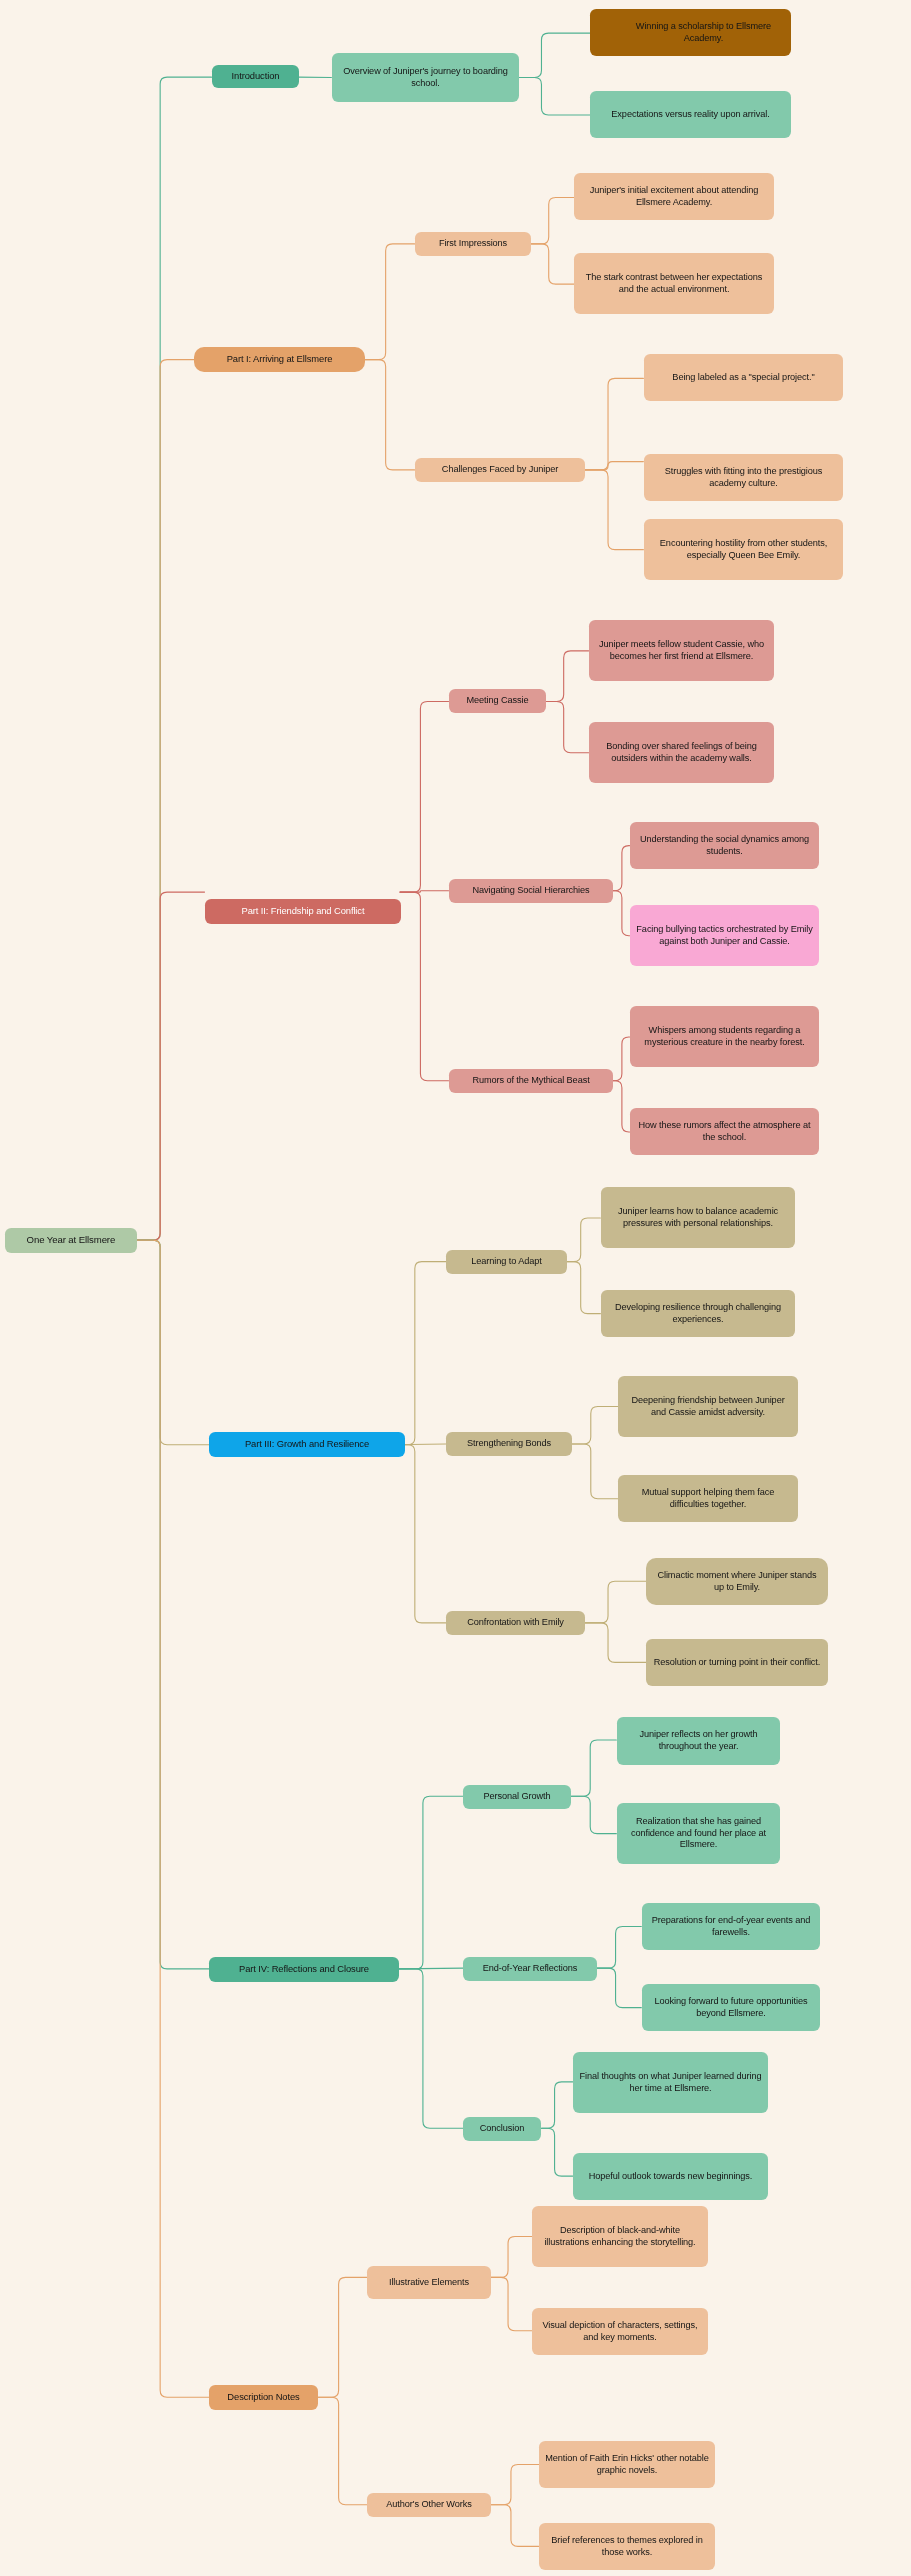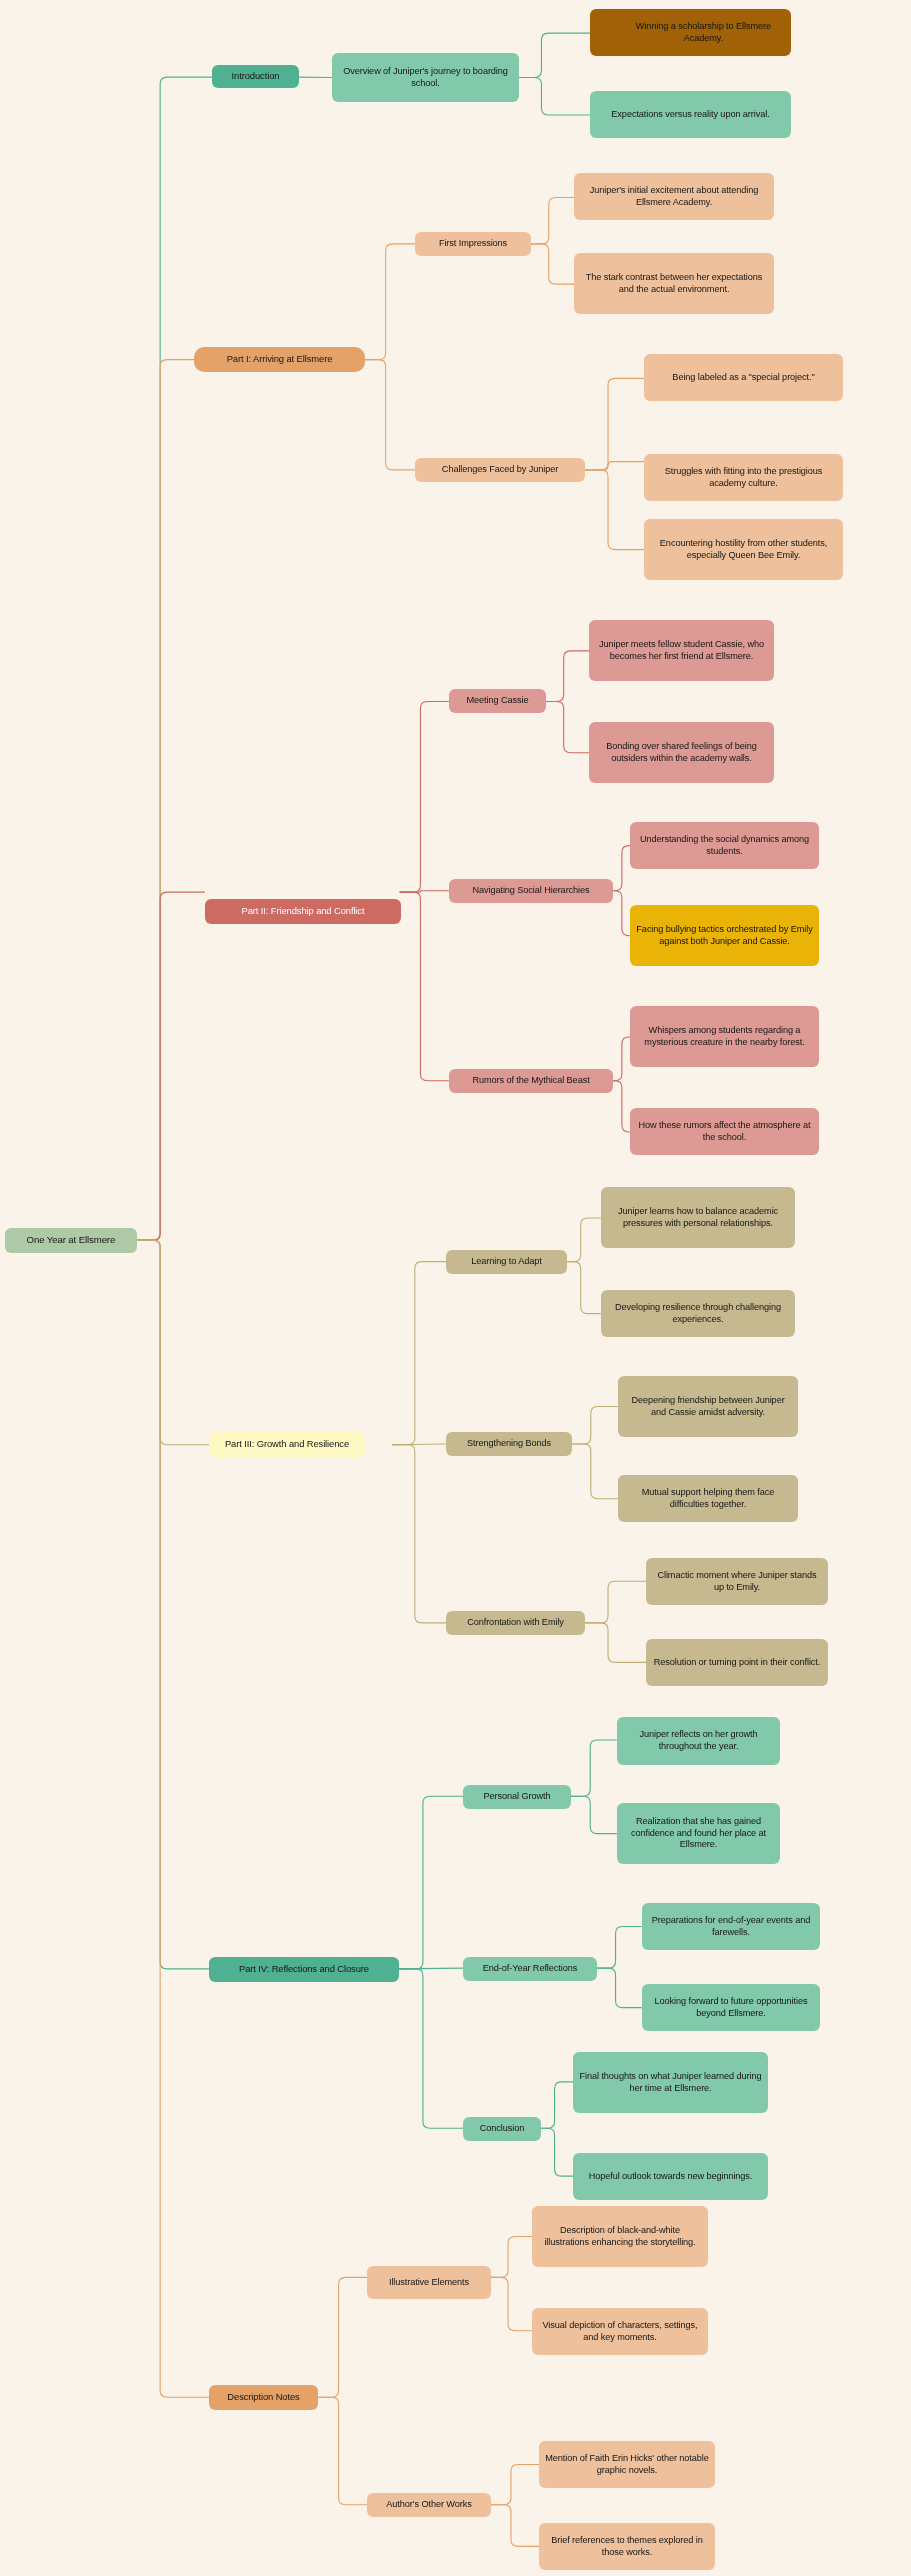--- a/index.html
+++ b/index.html
@@ -150,33 +150,33 @@
     </div>
     <div class="node lvl3" style="left: 589px; top: 722px; width: 185px; height: 61px; background: rgb(221, 154, 148); color: rgb(21, 21, 21);">
       <span>Bonding over shared feelings of being outsiders within the academy walls.</span>
     </div>
     <div class="node lvl2" style="left: 449px; top: 879px; width: 164px; height: 23.6px; background: rgb(221, 154, 148); color: rgb(21, 21, 21);">
       <span>Navigating Social Hierarchies</span>
     </div>
     <div class="node lvl3" style="left: 630px; top: 822px; width: 189px; height: 47px; background: rgb(221, 154, 148); color: rgb(21, 21, 21);">
       <span>Understanding the social dynamics among students.</span>
     </div>
-    <div class="node lvl3" style="left: 630px; top: 905px; width: 189px; height: 61px; background: #eab308; color: rgb(21, 21, 21); text-align: center;">
+    <div class="node lvl3" style="left: 630px; top: 905px; width: 189px; height: 61px; background: #f9a8d4; color: rgb(21, 21, 21); text-align: center;">
       <span>Facing bullying tactics orchestrated by Emily against both Juniper and Cassie.</span>
     </div>
     <div class="node lvl2" style="left: 449px; top: 1069px; width: 164px; height: 23.6px; background: rgb(221, 154, 148); color: rgb(21, 21, 21);">
       <span>Rumors of the Mythical Beast</span>
     </div>
     <div class="node lvl3" style="left: 630px; top: 1006px; width: 189px; height: 61px; background: rgb(221, 154, 148); color: rgb(21, 21, 21);">
       <span>Whispers among students regarding a mysterious creature in the nearby forest.</span>
     </div>
     <div class="node lvl3" style="left: 630px; top: 1108px; width: 189px; height: 47px; background: rgb(221, 154, 148); color: rgb(21, 21, 21);">
       <span>How these rumors affect the atmosphere at the school.</span>
     </div>
-    <div class="node lvl1" style="left: 209px; top: 1432px; width: 156px; height: 25px; background: #fef9c3; color: rgb(21, 21, 21); border-radius: 8px;">
+    <div class="node lvl1" style="left: 209px; top: 1432px; width: 196px; height: 25px; background: #0ea5e9; color: rgb(21, 21, 21);">
       <span>Part III: Growth and Resilience</span>
     </div>
     <div class="node lvl2" style="left: 446px; top: 1250px; width: 121px; height: 23.6px; background: rgb(198, 185, 143); color: rgb(21, 21, 21);">
       <span>Learning to Adapt</span>
     </div>
     <div class="node lvl3" style="left: 601px; top: 1187px; width: 194px; height: 61px; background: rgb(198, 185, 143); color: rgb(21, 21, 21);">
       <span>Juniper learns how to balance academic pressures with personal relationships.</span>
     </div>
     <div class="node lvl3" style="left: 601px; top: 1290px; width: 194px; height: 47px; background: rgb(198, 185, 143); color: rgb(21, 21, 21);">
       <span>Developing resilience through challenging experiences.</span>
@@ -186,21 +186,21 @@
     </div>
     <div class="node lvl3" style="left: 618px; top: 1376px; width: 180px; height: 61px; background: rgb(198, 185, 143); color: rgb(21, 21, 21);">
       <span>Deepening friendship between Juniper and Cassie amidst adversity.</span>
     </div>
     <div class="node lvl3" style="left: 618px; top: 1475px; width: 180px; height: 47px; background: rgb(198, 185, 143); color: rgb(21, 21, 21);">
       <span>Mutual support helping them face difficulties together.</span>
     </div>
     <div class="node lvl2" style="left: 446px; top: 1611px; width: 139px; height: 23.6px; background: rgb(198, 185, 143); color: rgb(21, 21, 21);">
       <span>Confrontation with Emily</span>
     </div>
-    <div class="node lvl3" style="left: 646px; top: 1558px; width: 182px; height: 47px; background: rgb(198, 185, 143); color: rgb(21, 21, 21);">
+    <div class="node lvl3" style="left: 646px; top: 1558px; width: 182px; height: 47px; background: rgb(198, 185, 143); color: rgb(21, 21, 21); border-radius: 10px;">
       <span>Climactic moment where Juniper stands up to Emily.</span>
     </div>
     <div class="node lvl3" style="left: 646px; top: 1639px; width: 182px; height: 47px; background: rgb(198, 185, 143); color: rgb(21, 21, 21);">
       <span>Resolution or turning point in their conflict.</span>
     </div>
     <div class="node lvl1" style="left: 209px; top: 1957px; width: 190px; height: 25px; background: rgb(79, 177, 145); color: rgb(21, 21, 21);">
       <span>Part IV: Reflections and Closure</span>
     </div>
     <div class="node lvl2" style="left: 463px; top: 1785px; width: 108px; height: 23.6px; background: rgb(130, 201, 171); color: rgb(21, 21, 21);">
       <span>Personal Growth</span>

